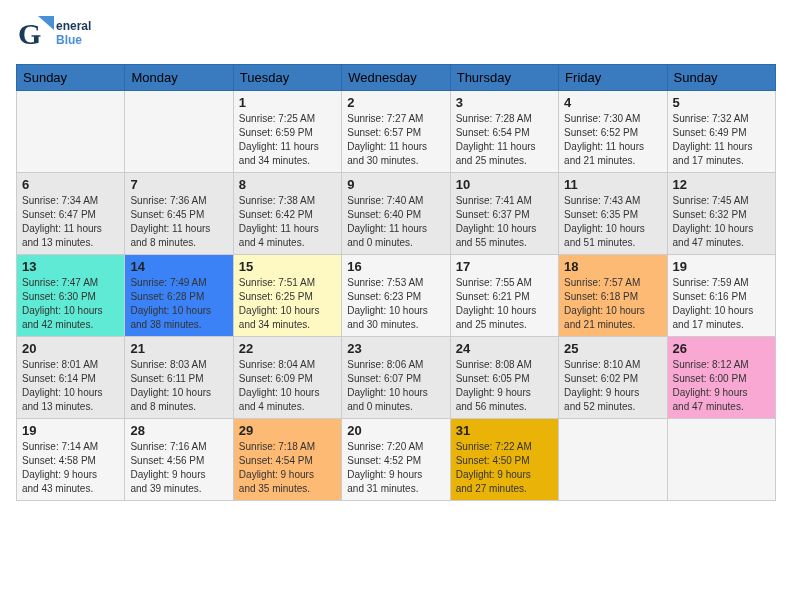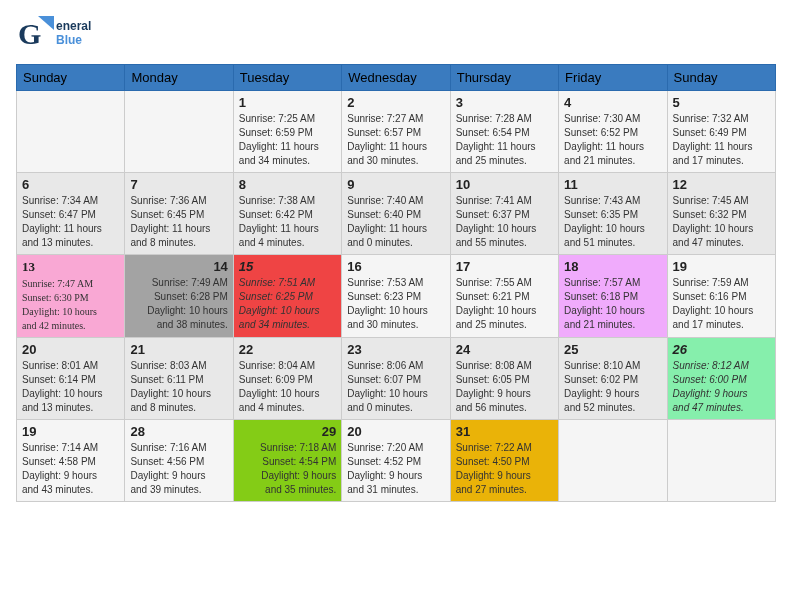--- a/index.html
+++ b/index.html
@@ -179,41 +179,41 @@
           <td style="background-color: rgb(232, 232, 232);">
             <span class="day-num">11</span>
             <div class="day-info">Sunrise: 7:43 AM<br>Sunset: 6:35 PM<br>Daylight: 10 hours<br>and 51 minutes.</div>
           </td>
           <td style="background-color: rgb(232, 232, 232);">
             <span class="day-num">12</span>
             <div class="day-info">Sunrise: 7:45 AM<br>Sunset: 6:32 PM<br>Daylight: 10 hours<br>and 47 minutes.</div>
           </td>
         </tr>
         <tr>
-          <td style="background-color: #f9a8d4; font-family: Liberation Serif, serif;">
+          <td style="background-color: #5eead4;">
             <span class="day-num">13</span>
             <div class="day-info">Sunrise: 7:47 AM<br>Sunset: 6:30 PM<br>Daylight: 10 hours<br>and 42 minutes.</div>
           </td>
-          <td style="background-color: #a3a3a3; text-align: right;">
+          <td style="background-color: #3b82f6;">
             <span class="day-num">14</span>
             <div class="day-info">Sunrise: 7:49 AM<br>Sunset: 6:28 PM<br>Daylight: 10 hours<br>and 38 minutes.</div>
           </td>
-          <td style="background-color: #ef4444; font-style: italic;">
+          <td style="background-color: #fef9c3;">
             <span class="day-num">15</span>
             <div class="day-info">Sunrise: 7:51 AM<br>Sunset: 6:25 PM<br>Daylight: 10 hours<br>and 34 minutes.</div>
           </td>
           <td style="background-color: rgb(245, 245, 245);">
             <span class="day-num">16</span>
             <div class="day-info">Sunrise: 7:53 AM<br>Sunset: 6:23 PM<br>Daylight: 10 hours<br>and 30 minutes.</div>
           </td>
           <td style="background-color: rgb(245, 245, 245);">
             <span class="day-num">17</span>
             <div class="day-info">Sunrise: 7:55 AM<br>Sunset: 6:21 PM<br>Daylight: 10 hours<br>and 25 minutes.</div>
           </td>
-          <td style="background-color: #f0abfc;">
+          <td style="background-color: #fdba74;">
             <span class="day-num">18</span>
             <div class="day-info">Sunrise: 7:57 AM<br>Sunset: 6:18 PM<br>Daylight: 10 hours<br>and 21 minutes.</div>
           </td>
           <td style="background-color: rgb(245, 245, 245);">
             <span class="day-num">19</span>
             <div class="day-info">Sunrise: 7:59 AM<br>Sunset: 6:16 PM<br>Daylight: 10 hours<br>and 17 minutes.</div>
           </td>
         </tr>
         <tr>
           <td style="background-color: rgb(232, 232, 232);">
@@ -233,35 +233,35 @@
             <div class="day-info">Sunrise: 8:06 AM<br>Sunset: 6:07 PM<br>Daylight: 10 hours<br>and 0 minutes.</div>
           </td>
           <td style="background-color: rgb(232, 232, 232); margin-top: 28px;">
             <span class="day-num">24</span>
             <div class="day-info">Sunrise: 8:08 AM<br>Sunset: 6:05 PM<br>Daylight: 9 hours<br>and 56 minutes.</div>
           </td>
           <td style="background-color: rgb(232, 232, 232);">
             <span class="day-num">25</span>
             <div class="day-info">Sunrise: 8:10 AM<br>Sunset: 6:02 PM<br>Daylight: 9 hours<br>and 52 minutes.</div>
           </td>
-          <td style="background-color: #86efac; font-style: italic;">
+          <td style="background-color: #f9a8d4;">
             <span class="day-num">26</span>
             <div class="day-info">Sunrise: 8:12 AM<br>Sunset: 6:00 PM<br>Daylight: 9 hours<br>and 47 minutes.</div>
           </td>
         </tr>
         <tr>
           <td style="background-color: rgb(245, 245, 245);">
             <span class="day-num">19</span>
             <div class="day-info">Sunrise: 7:14 AM<br>Sunset: 4:58 PM<br>Daylight: 9 hours<br>and 43 minutes.</div>
           </td>
           <td style="background-color: rgb(245, 245, 245);">
             <span class="day-num">28</span>
             <div class="day-info">Sunrise: 7:16 AM<br>Sunset: 4:56 PM<br>Daylight: 9 hours<br>and 39 minutes.</div>
           </td>
-          <td style="background-color: #84cc16; text-align: right;">
+          <td style="background-color: #fdba74;">
             <span class="day-num">29</span>
             <div class="day-info">Sunrise: 7:18 AM<br>Sunset: 4:54 PM<br>Daylight: 9 hours<br>and 35 minutes.</div>
           </td>
           <td style="background-color: rgb(245, 245, 245);">
             <span class="day-num">20</span>
             <div class="day-info">Sunrise: 7:20 AM<br>Sunset: 4:52 PM<br>Daylight: 9 hours<br>and 31 minutes.</div>
           </td>
           <td style="background-color: #eab308;">
             <span class="day-num">31</span>
             <div class="day-info">Sunrise: 7:22 AM<br>Sunset: 4:50 PM<br>Daylight: 9 hours<br>and 27 minutes.</div>

